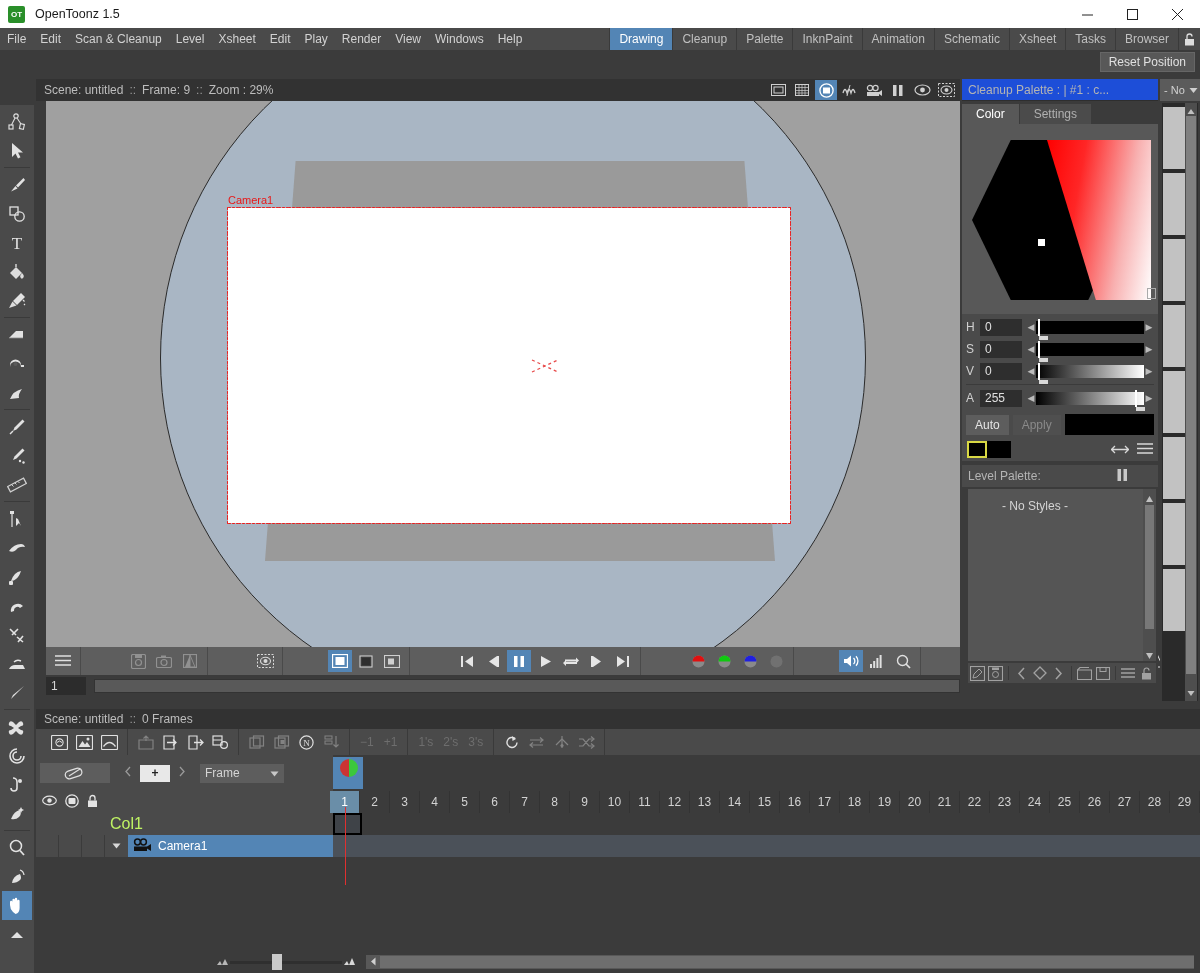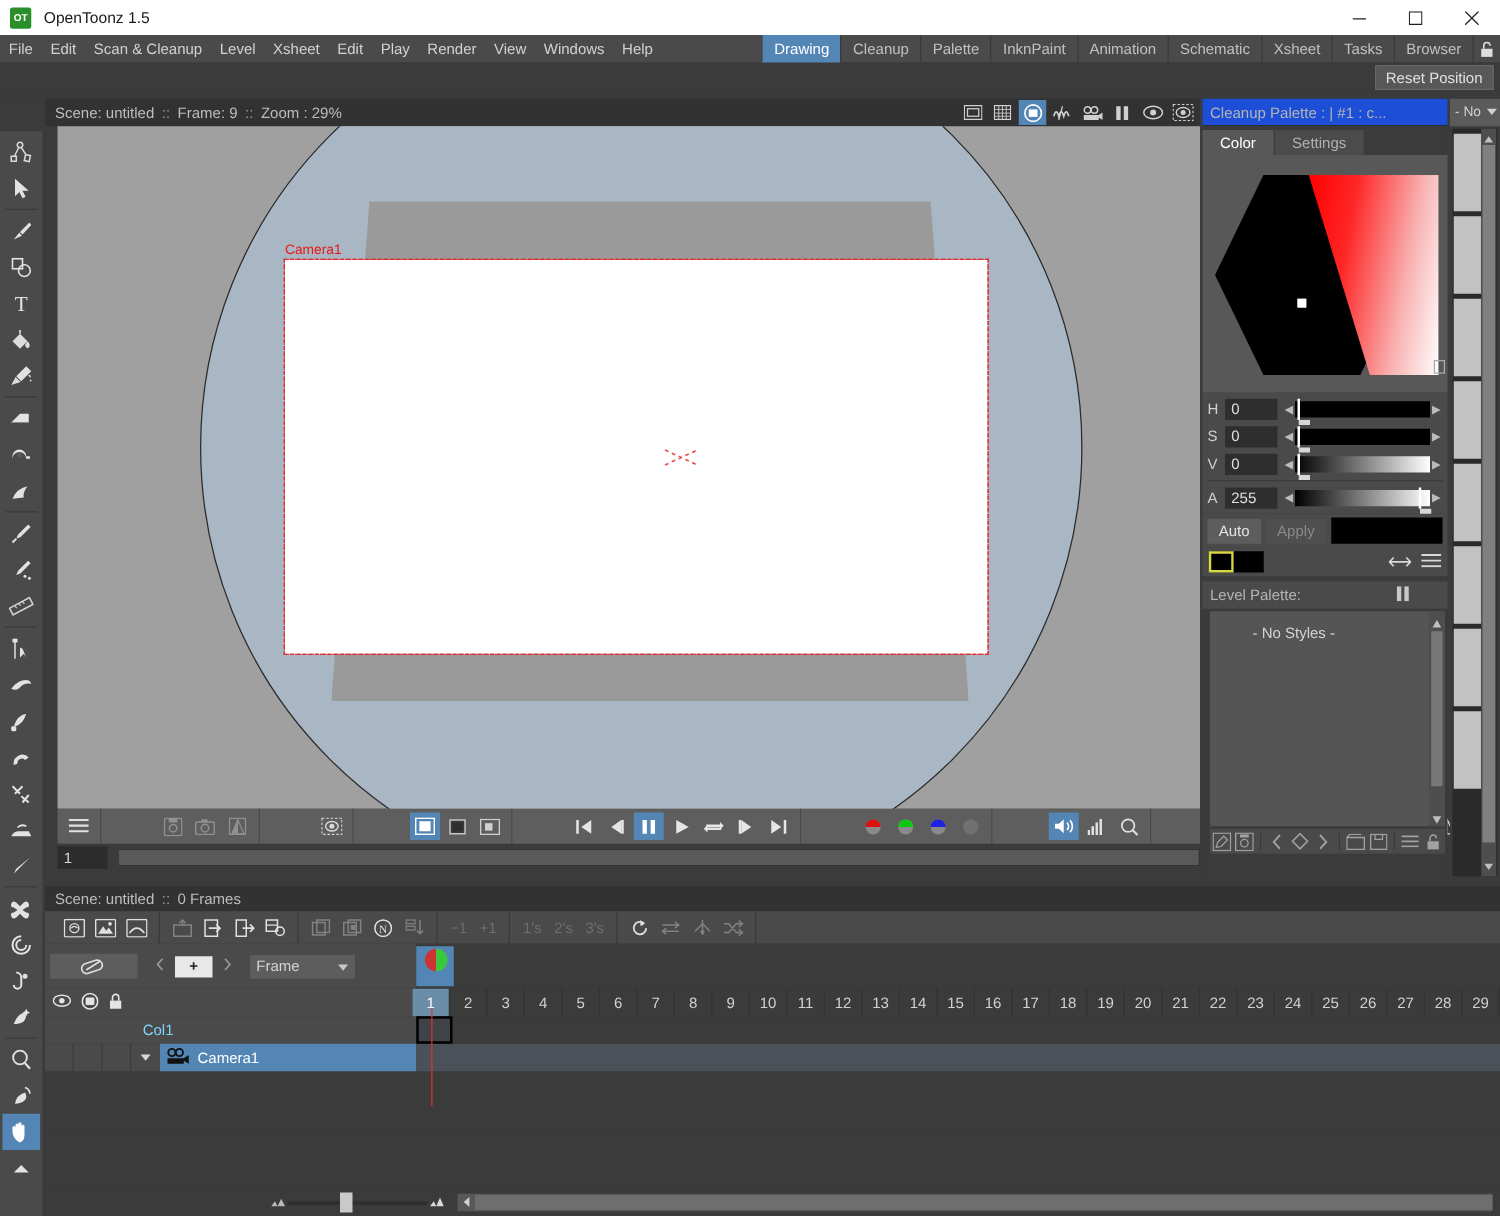--- a/index.html
+++ b/index.html
@@ -181,21 +181,21 @@
   #xs-eyes{ height:22px; display:flex; }
   #xs-eyeleft{ width:297px; background:#4a4a4a; display:flex; align-items:center; padding-left:6px; gap:8px;}
   #xs-framebar{ flex:1; background:#3b3b3b; display:flex; position:relative; }
   .fcell{ width:30px; text-align:center; font-size:12px; color:#d2d2d2; line-height:22px;
           border-right:1px solid #333; }
   .fcell.cur{ background:#6a8ea8; color:#fff; }
 
   #xs-colhdr{ height:22px; display:flex; }
   #xs-colhdr-left{ width:297px; background:#4a4a4a; display:flex; align-items:center;
                    justify-content:center; }
-  #col1{ color:#7dd3fc; font-size:12px; margin-right:116px; }
+  #col1{ color:#bef264; font-size:16px; margin-right:116px; }
   #xs-colhdr-right{ flex:1; background:#3b3b3b; position:relative; }
   #cell-sel{ position:absolute; left:0; top:0; width:29px; height:22px; background:#3f4348;
              border:2px solid #000; }
 
   #xs-camrow{ height:22px; display:flex; }
   #xs-camleft{ width:297px; display:flex; }
   .camcell{ width:23px; background:#4a4a4a; border-right:1px solid #3b3b3b; }
   #cam-drop{ width:23px; background:#4a4a4a; display:flex; align-items:center; justify-content:center; }
   #cam-name{ flex:1; background:#5385b5; display:flex; align-items:center; gap:6px; padding-left:5px;
              color:#fff; font-size:12px; }

